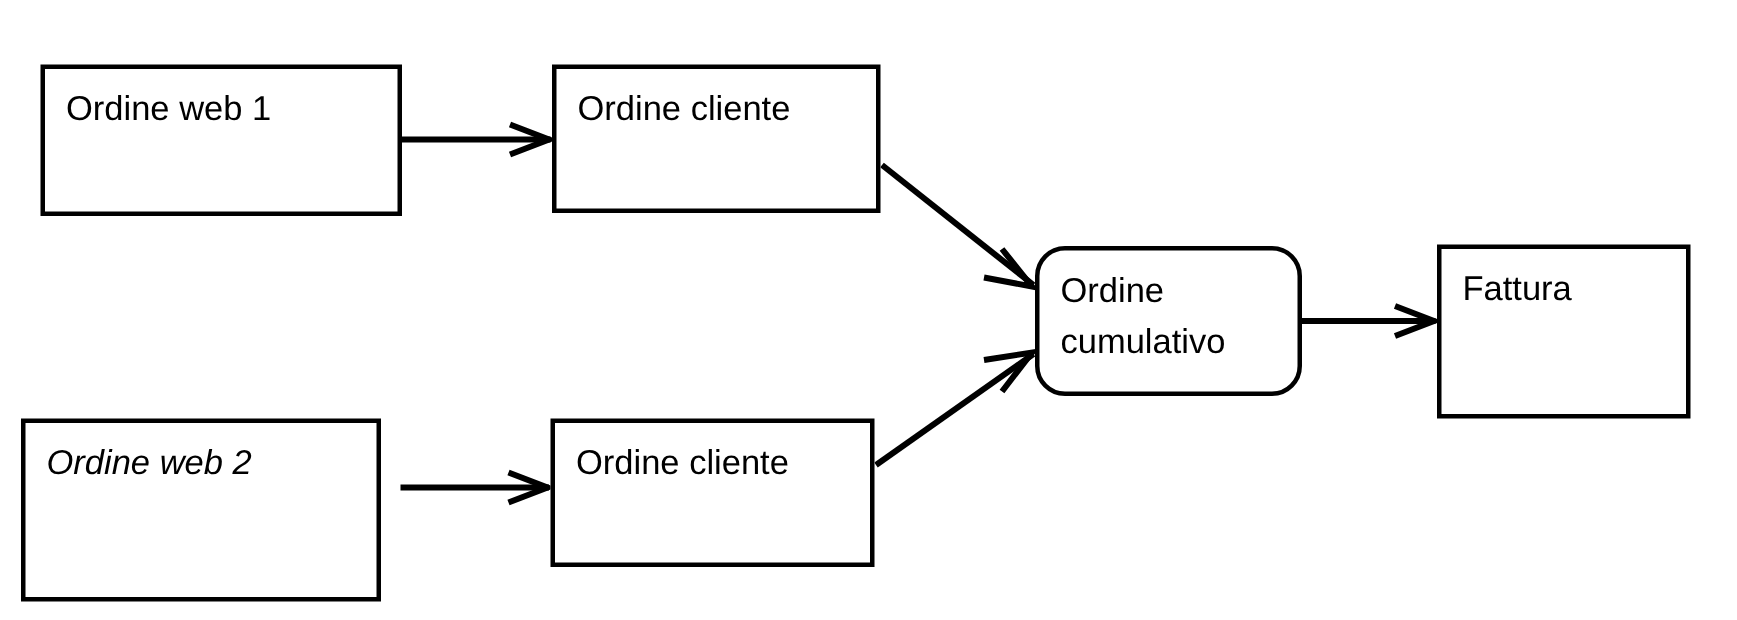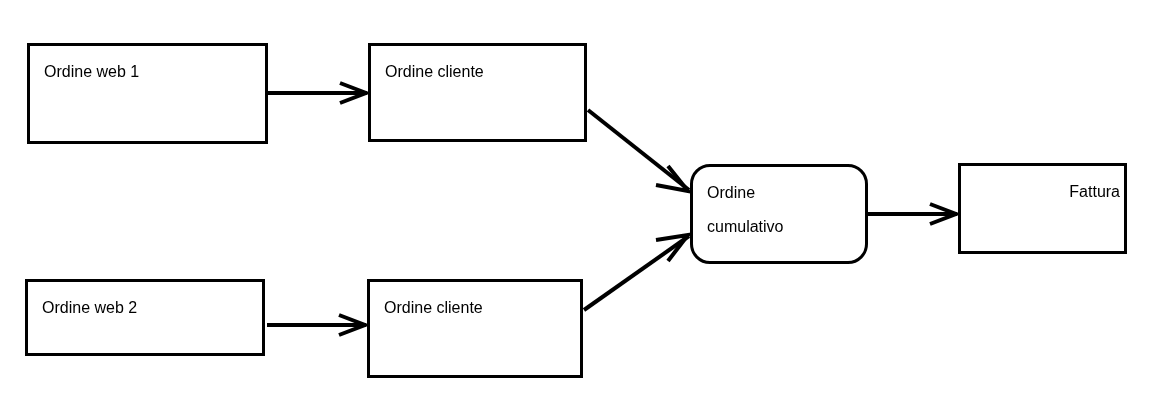--- a/index.html
+++ b/index.html
@@ -30,21 +30,21 @@
     box-sizing: border-box;
     background: #ffffff;
     border: 3px solid #000000;
     z-index: 2;
   }
   .node-label {
     position: absolute;
     left: 14px;
     top: 9px;
     right: 4px;
-    font-size: 16px;
+    font-size: 23px;
     line-height: 34px;
     color: #000000;
     white-space: pre-line;
     letter-spacing: 0px;
   }
 </style>
 </head>
 <body>
 
 <div id="diagram-canvas">
@@ -83,25 +83,25 @@
 
   <div class="node" id="node-1" style="left: 368px; top: 43px; width: 219px; height: 99px;">
     <div class="node-label">Ordine cliente</div>
   </div>
 
   <div class="node" id="node-2" style="left: 690px; top: 164px; width: 178px; height: 100px; border-radius: 20px;">
     <div class="node-label">Ordine
 cumulativo</div>
   </div>
 
-  <div class="node" id="node-3" style="left: 958px; top: 163px; width: 169px; height: 91px; text-align: right;">
+  <div class="node" id="node-3" style="left: 958px; top: 163px; width: 169px; height: 116px;">
     <div class="node-label">Fattura</div>
   </div>
 
-  <div class="node" id="node-4" style="left: 25px; top: 279px; width: 240px; height: 77px;">
+  <div class="node" id="node-4" style="left: 14px; top: 279px; width: 240px; height: 122px; font-style: italic;">
     <div class="node-label">Ordine web 2</div>
   </div>
 
   <div class="node" id="node-5" style="left: 367px; top: 279px; width: 216px; height: 99px;">
     <div class="node-label">Ordine cliente</div>
   </div>
 
 </div>
 
 </body></html>

